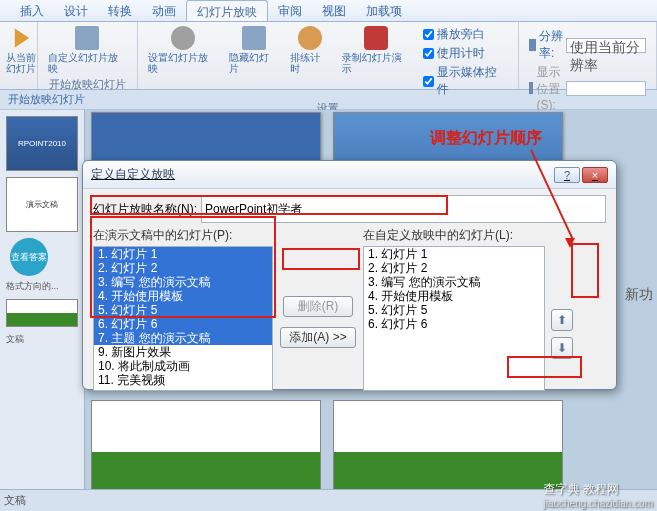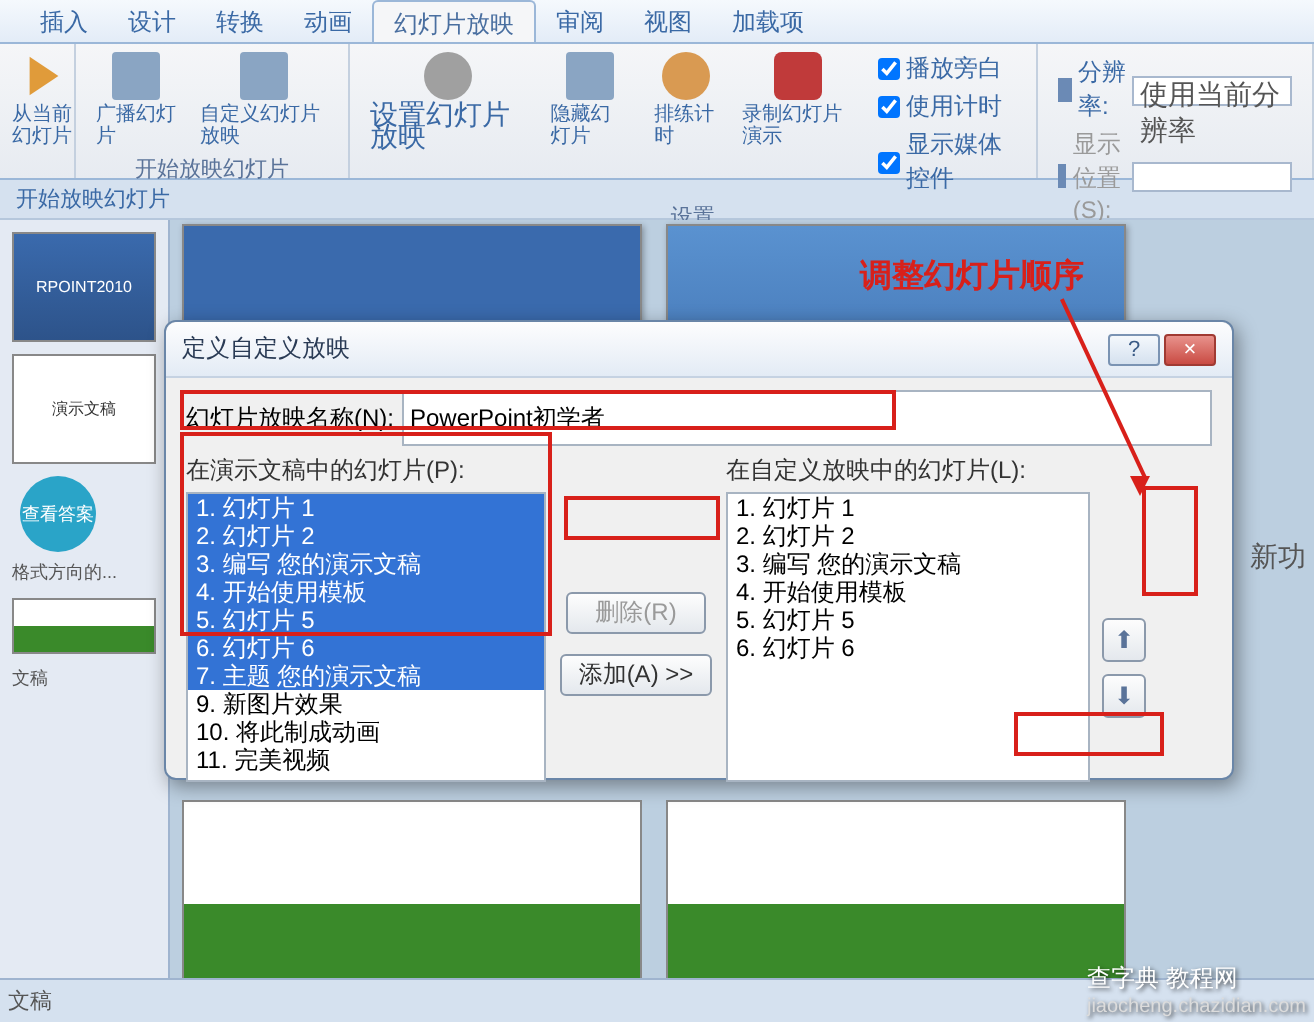--- a/index.html
+++ b/index.html
@@ -31,25 +31,25 @@
 .workspace { position:absolute; top:110px; left:0; right:0; bottom:0; background:#bccfe0; }
 .side-panel { position:absolute; left:0; top:0; width:85px; bottom:0; background:#e4eaf3; border-right:1px solid #9fb4cf; }
 .side-panel .thumb { margin:6px; height:55px; background:linear-gradient(#3a6aad,#2d538a); border:1px solid #888; color:#fff; font-size:8px; display:flex; align-items:center; justify-content:center; }
 .side-panel .thumb.white { background:#fff; color:#333; }
 .side-panel .badge { margin:4px 10px; width:38px; height:38px; background:#2aa4c8; border-radius:50%; color:#fff; font-size:9px; display:flex; align-items:center; justify-content:center; }
 .side-panel .txt { font-size:9px; color:#555; margin:4px 6px; }
 
 .slides { position:absolute; left:85px; right:0; top:0; bottom:22px; padding:6px; }
 .slide-big { position:absolute; background:#3a6aad; border:1px solid #888; box-shadow:1px 1px 3px rgba(0,0,0,0.3); }
 .slide-green { position:absolute; background:linear-gradient(#fff 55%,#3a8a2a 55%); border:1px solid #888; }
-.newfeat { position:absolute; right:4px; top:160px; color:#555; font-size:14px; }
+.newfeat { position:absolute; right:4px; top:176px; color:#555; font-size:14px; }
 
 
 .dialog { position:absolute; left:82px; top:160px; width:535px; height:230px; background:#f0f0f0; border:1px solid #6a86a8; border-radius:6px; box-shadow:2px 3px 10px rgba(0,0,0,0.4); }
-.titlebar { height:28px; background:linear-gradient(#fdfdfe,#e3ebf5); border-radius:6px 6px 0 0; display:flex; align-items:center; padding:12px 8px; border-bottom:1px solid #c5d2e2; }
+.titlebar { height:28px; background:linear-gradient(#fdfdfe,#e3ebf5); border-radius:6px 6px 0 0; display:flex; align-items:center; padding:12px 8px; border-bottom:1px solid #c5d2e2;text-decoration:underline; }
 .titlebar span { color:#2a3b55; }
 .titlebar .winbtns { margin-left:auto; display:flex; gap:2px; }
 .winbtn { width:26px; height:16px; border:1px solid #7a93b3; border-radius:2px; background:linear-gradient(#f4f8fc,#d5e1ef); font-size:11px; text-align:center; line-height:14px; color:#3a5b86; }
 .winbtn.close { background:linear-gradient(#e8928c,#c94b43); color:#fff; border-color:#a03a33; }
 .dlg-body { padding:6px 10px; }
 .row-name { display:flex; align-items:center; gap:4px; margin-bottom:4px; }
 .row-name input { flex:1; border:1px solid #a8b4c2; padding:1px 3px; height:28px; font-size:12px; }
 .lists-row { display:flex; gap:6px; margin-top:2px; }
 .list-col { display:flex; flex-direction:column; }
 .list-col > .list-label { color:#333; font-size:12px; margin-bottom:2px; }
@@ -96,34 +96,30 @@
       <div class="big-btn">
           <div class="icon play"></div>
           <span style="font-size:10px;line-height:11px">从当前幻灯片</span>
         </div>
     </div>
   </div>
   <div class="ribbon-group">
     <div class="group-buttons">
       <div class="big-btn">
           <div class="icon proj"></div>
-          <span style="font-size:10px;line-height:11px">广播幻灯片</span>
-        </div>
-      <div class="big-btn">
-          <div class="icon proj"></div>
           <span style="font-size:10px;line-height:11px">自定义幻灯片放映</span>
         </div>
     </div>
     <div class="group-label">开始放映幻灯片</div>
   </div>
   <div class="ribbon-group">
     <div class="group-buttons">
       <div class="big-btn">
           <div class="icon gear"></div>
-          <span style="font-size:14px;line-height:11px">设置幻灯片放映</span>
+          <span style="font-size:10px;line-height:11px">设置幻灯片放映</span>
         </div>
       <div class="big-btn">
           <div class="icon proj"></div>
           <span style="font-size:10px;line-height:11px">隐藏幻灯片</span>
         </div>
       <div class="big-btn">
           <div class="icon clock"></div>
           <span style="font-size:10px;line-height:11px">排练计时</span>
         </div>
       <div class="big-btn">

